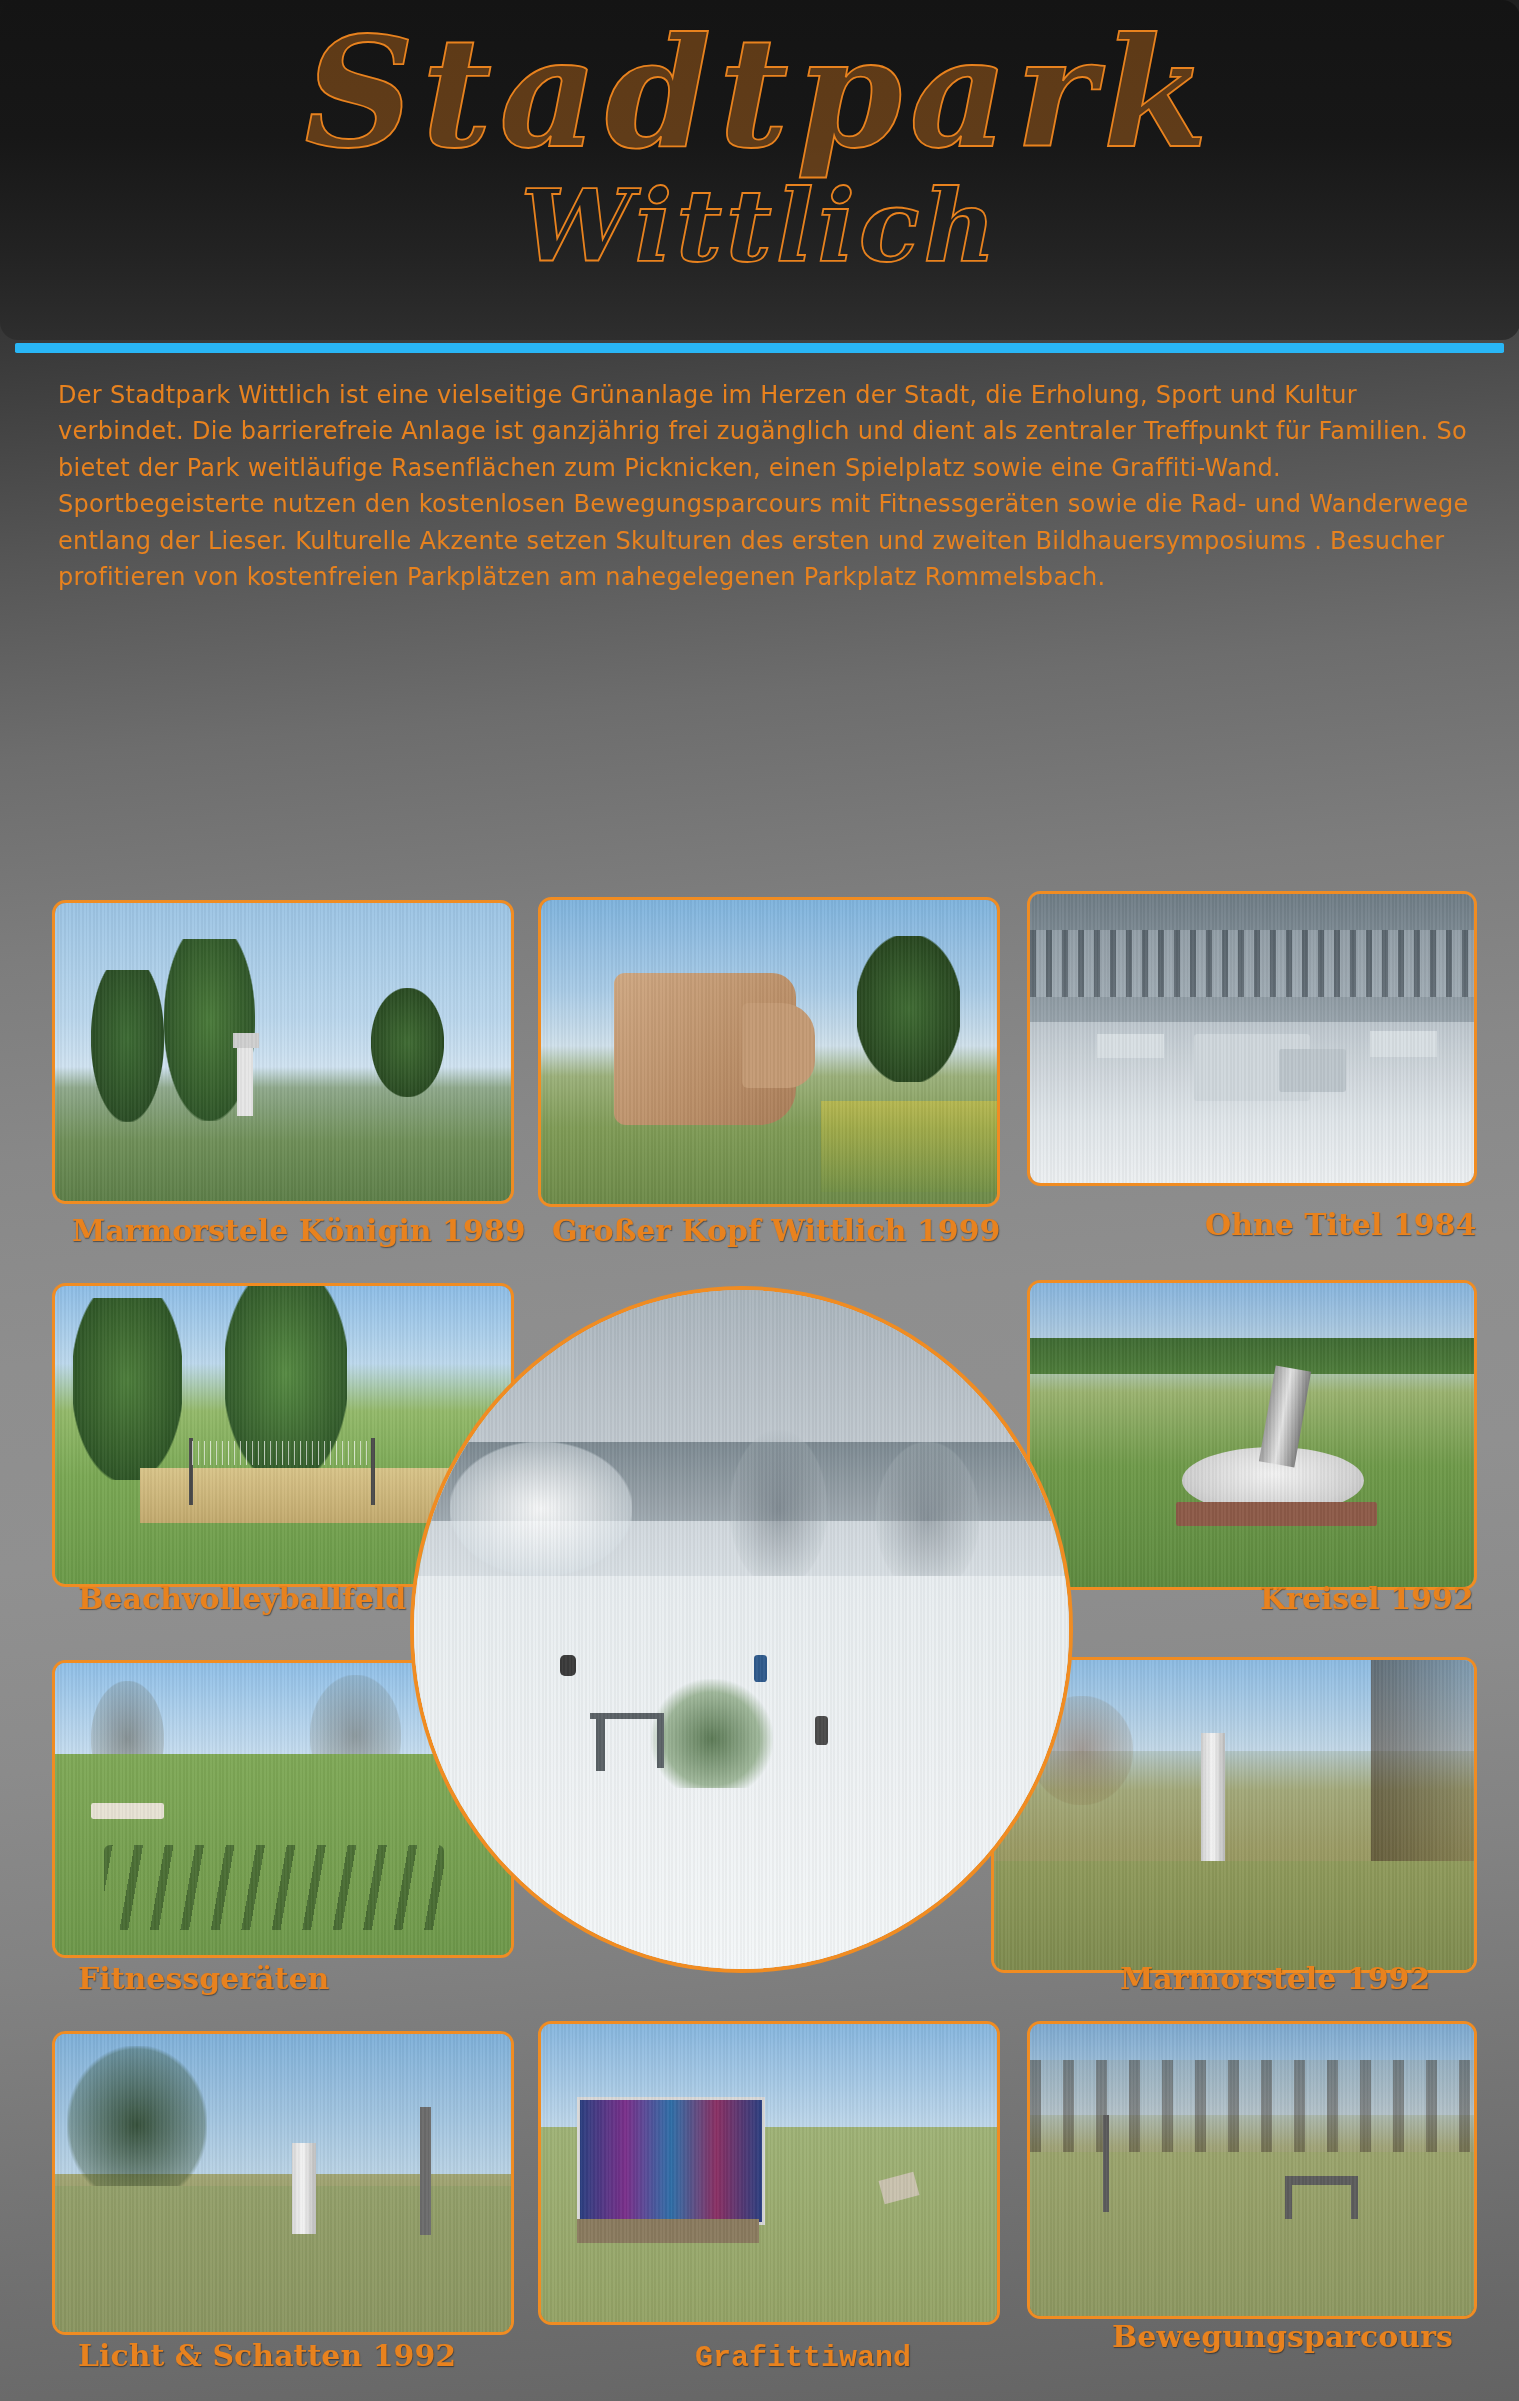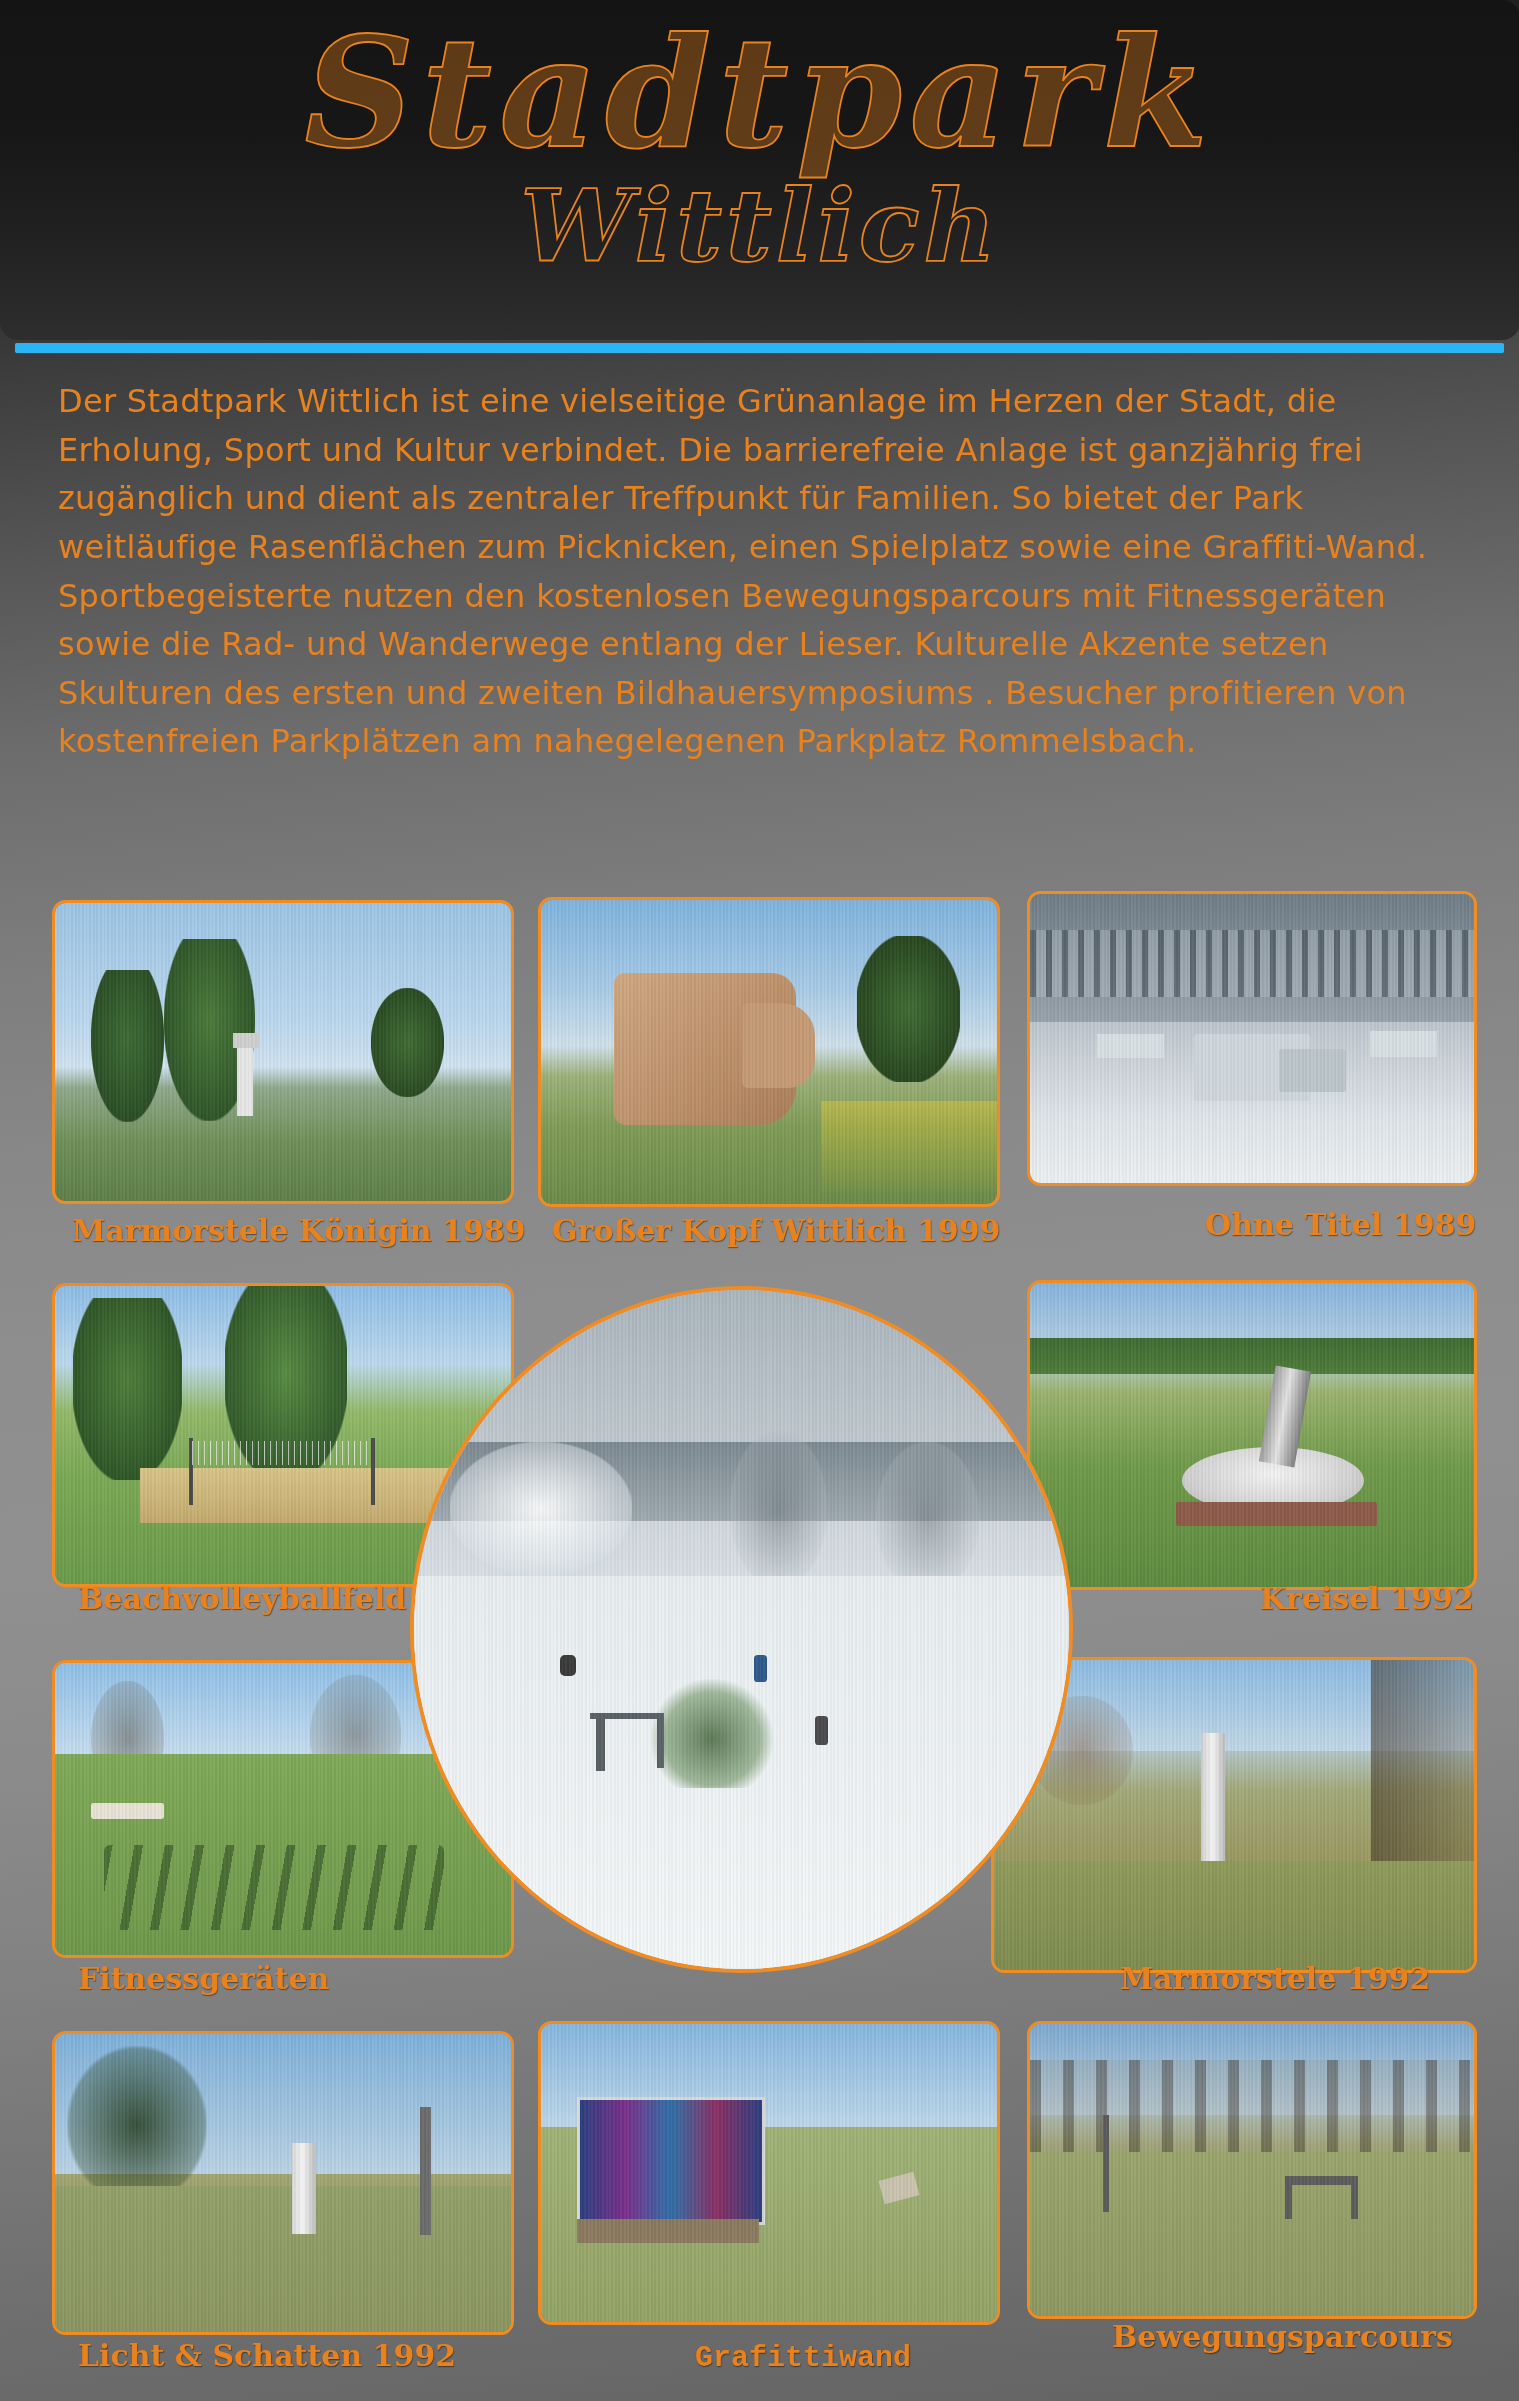--- a/index.html
+++ b/index.html
@@ -63,21 +63,21 @@
     background: #29b6f6;
     border-radius: 1.8px;
   }
   
   .intro {
     position: absolute;
     left: 58px;
     top: 377px;
     width: 1423px;
     font-family: "DejaVu Sans", sans-serif;
-    font-size: 32px;
+    font-size: 24px;
     line-height: 1.52;
     color: #e8821e;
     letter-spacing: 0.3px;
   }
   
   .tile {
     position: absolute;
     border: 3.6px solid #f08c22;
     border-radius: 13.4px;
     overflow: hidden;
@@ -165,21 +165,21 @@
   <div class="tile" style="left:1027px; top:891px; width:450px; height:295px;">
     <div class="ph snow-dark grain">
       <div class="shape" style="left:0;top:0;width:100%;height:128px;background:linear-gradient(180deg,#6f7d86 0%,#97a3ab 100%);"></div>
       <div class="shape" style="left:0;top:36px;width:100%;height:67px;background:repeating-linear-gradient(90deg, rgba(60,70,78,0.55) 0 6px, rgba(190,200,208,0.35) 6px 16px);"></div>
       <div class="shape" style="left:164px;top:140px;width:116px;height:67px;background:#cfd7dc;border-radius:3.6px;"></div>
       <div class="shape" style="left:249px;top:155px;width:67px;height:43px;background:#bcc5cb;border-radius:2.4px;"></div>
       <div class="shape" style="left:67px;top:140px;width:67px;height:24px;background:#d8dfe3;"></div>
       <div class="shape" style="left:340px;top:137px;width:67px;height:25.5px;background:#d8dfe3;"></div>
     </div>
   </div>
-  <div class="caption" style="left:1179px; top:1207px;">Ohne Titel 1989</div>
+  <div class="caption" style="left:1179px; top:1207px;">Ohne Titel 1984</div>
 
   <div class="tile" style="left:52px; top:1283px; width:462px; height:304px;">
     <div class="ph spring grain">
       <div class="shape" style="left:18px;top:12px;width:109px;height:182px;background:radial-gradient(ellipse at 50% 45%,#4d7d3b 0%,#2e5526 72%,rgba(0,0,0,0) 74%);"></div>
       <div class="shape" style="left:170px;top:0px;width:122px;height:195px;background:radial-gradient(ellipse at 50% 45%,#568a42 0%,#31592a 72%,rgba(0,0,0,0) 74%);"></div>
       <div class="shape" style="left:85px;top:182px;width:340px;height:55px;background:linear-gradient(180deg,#d8c489,#c2a96d);"></div>
       <div class="shape" style="left:134px;top:152px;width:3.6px;height:67px;background:#4a4a4a;"></div>
       <div class="shape" style="left:316px;top:152px;width:3.6px;height:67px;background:#4a4a4a;"></div>
       <div class="shape" style="left:137px;top:155px;width:179px;height:24px;background:repeating-linear-gradient(90deg, rgba(255,255,255,0.65) 0 1.2px, rgba(255,255,255,0) 1.2px 6px);"></div>
     </div>

